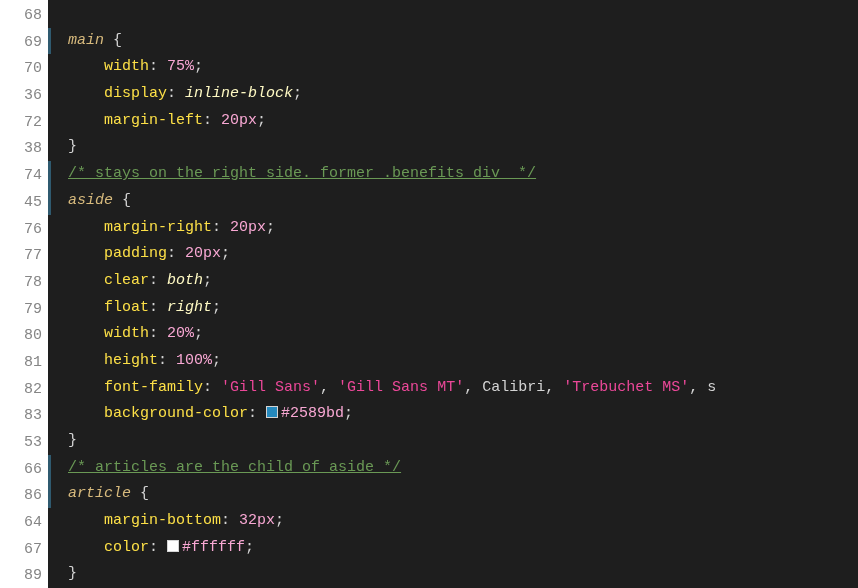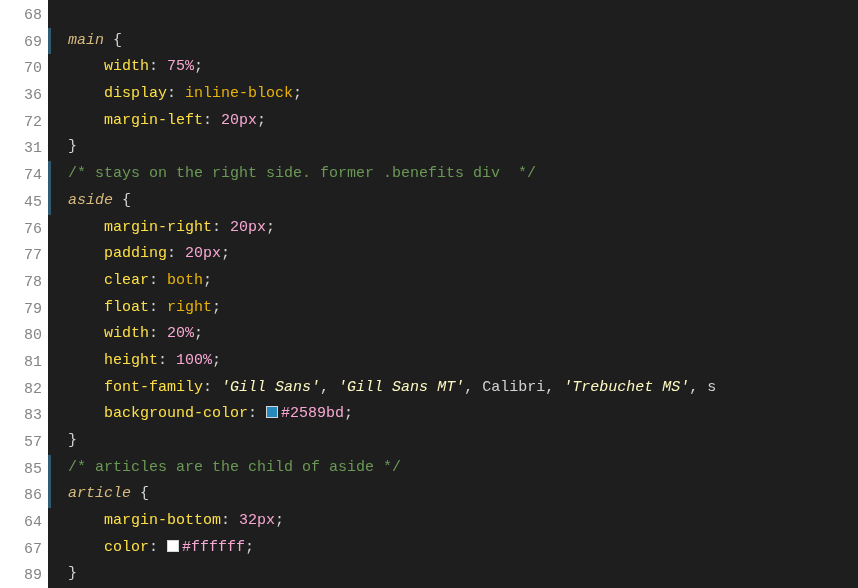--- a/index.html
+++ b/index.html
@@ -54,57 +54,57 @@
     padding-top: 1px;
   }
   .code-line {
     height: 26.7px;
   }
   
   .tok-sel    { color: #d7ba7d; font-style: italic; }
   .tok-prop   { color: #fde047; }
   .tok-punc   { color: #d4d4d4; }
   .tok-num    { color: #f9a8d4; }
-  .tok-val    { color: #eab308; }
-  .tok-str    { color: #fef9c3; font-style: italic; }
+  .tok-val    { color: #fef9c3; font-style: italic; }
+  .tok-str    { color: #ec4899; }
   .tok-ident  { color: #d4d4d4; }
-  .tok-cmt    { color: #6a9955; }
+  .tok-cmt    { color: #6a9955; text-decoration: underline; }
   .color-swatch {
     display: inline-block;
     width: 12px;
     height: 12px;
     border: 1px solid #d4d4d4;
     box-sizing: border-box;
     margin: 0 3px 0 0;
     vertical-align: -1px;
   }
 </style>
 </head>
 <body>
 
 <div class="editor">
   <div class="gutter">
       <div class="gutter-line">68</div>
       <div class="gutter-line">69</div>
       <div class="gutter-line">70</div>
       <div class="gutter-line">36</div>
       <div class="gutter-line">72</div>
-      <div class="gutter-line">31</div>
+      <div class="gutter-line">38</div>
       <div class="gutter-line">74</div>
       <div class="gutter-line">45</div>
       <div class="gutter-line">76</div>
       <div class="gutter-line">77</div>
       <div class="gutter-line">78</div>
       <div class="gutter-line">79</div>
       <div class="gutter-line">80</div>
       <div class="gutter-line">81</div>
       <div class="gutter-line">82</div>
       <div class="gutter-line">83</div>
-      <div class="gutter-line">57</div>
-      <div class="gutter-line">85</div>
+      <div class="gutter-line">53</div>
+      <div class="gutter-line">66</div>
       <div class="gutter-line">86</div>
       <div class="gutter-line">64</div>
       <div class="gutter-line">67</div>
       <div class="gutter-line">89</div>
     </div>
   <div class="tick-col">
       <div class="tick" style="top: 27.7px;"></div>
       <div class="tick" style="top: 161.2px;"></div>
       <div class="tick" style="top: 187.9px;"></div>
       <div class="tick" style="top: 454.9px;"></div>

